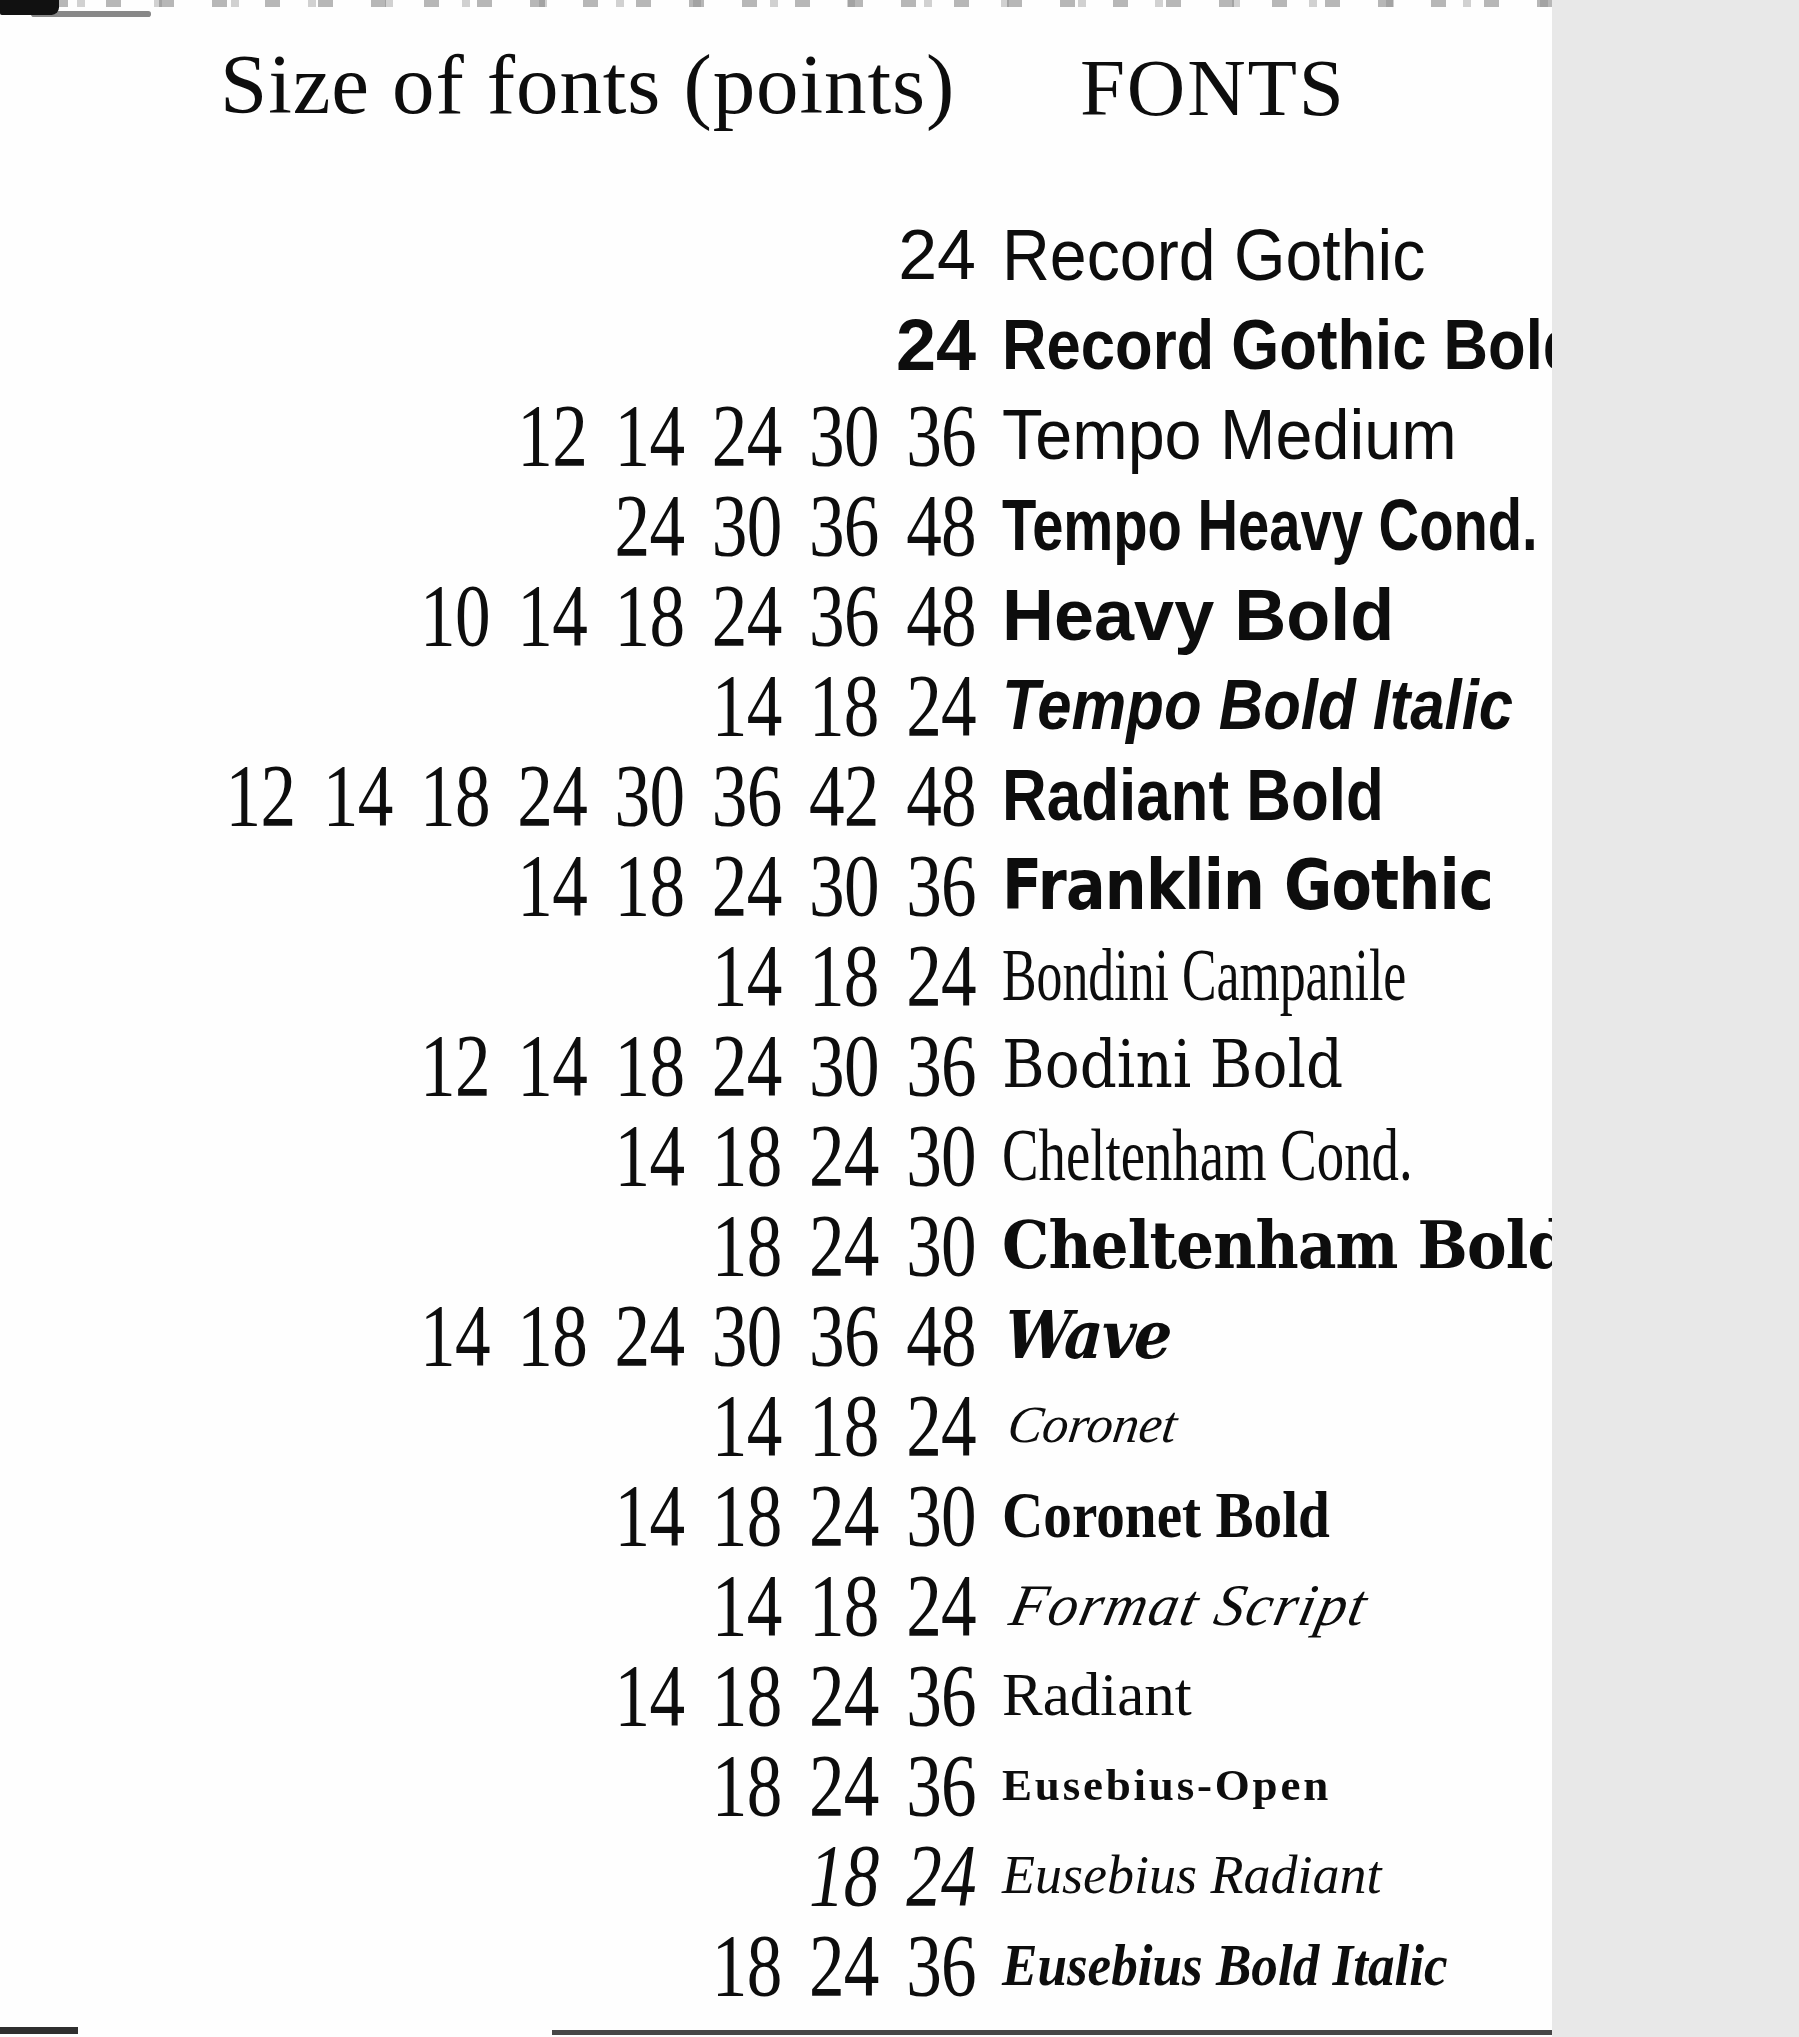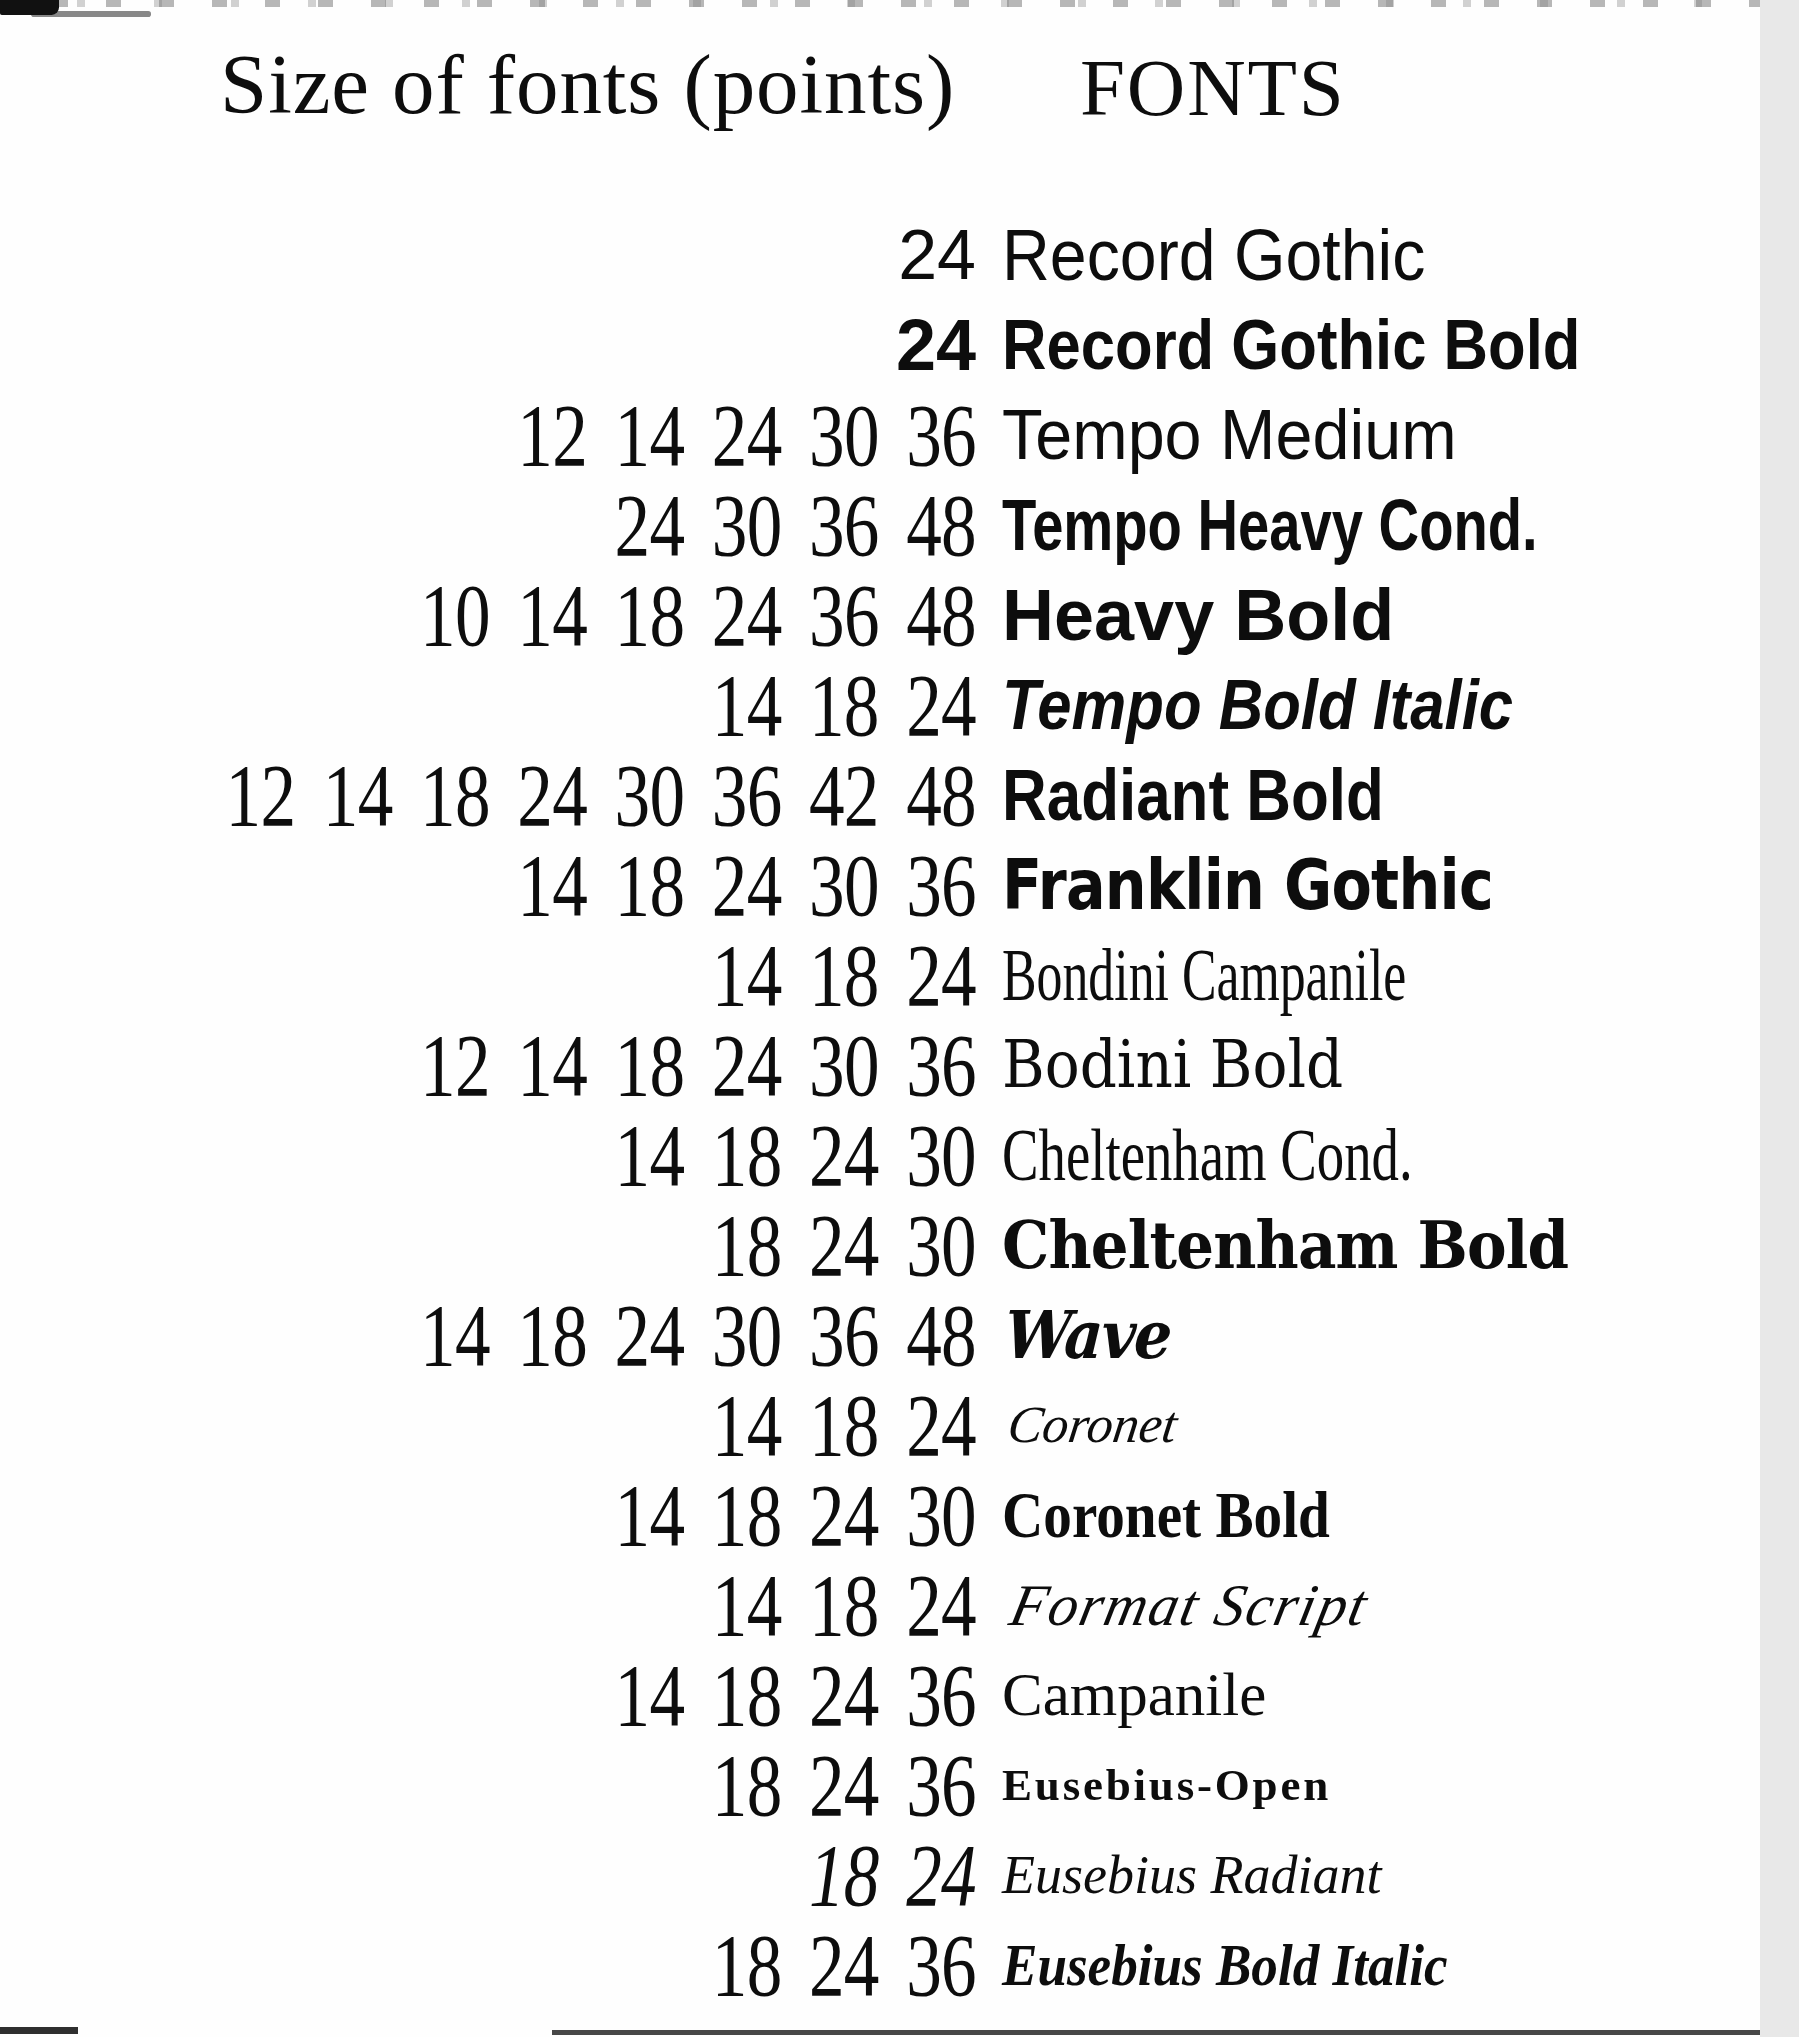--- a/index.html
+++ b/index.html
@@ -1,23 +1,22 @@
 <!DOCTYPE html>
 <html style="font-size:14.8px"><head>
 <meta charset="utf-8">
 <style>
   html,body{margin:0;padding:0;background:#e8e8e8;}
   .sheet{
     position:relative;
-    width:1732px;height:2038px;
+    width:1552px;height:2038px;
     background:#fefefe;
     overflow:hidden;
     color:#0d0d0d;
     font-family:"Liberation Serif",serif;
-    padding-left:28px;
   }
   
   .top-ticks{
     position:absolute;top:0;left:0;width:1800px;height:7.4px;
     background:
       repeating-linear-gradient(90deg, rgba(20,20,20,.55) 0 14.8px, rgba(0,0,0,0) 14.8px 53px),
       repeating-linear-gradient(90deg, rgba(20,20,20,.35) 0 8.3px, rgba(0,0,0,0) 8.3px 77px);
     opacity:.55;
   }
   .top-blob{position:absolute;top:0;left:0;width:59px;height:14.8px;background:#111;border-radius:0 0 7.4px 1.8px;}
@@ -164,21 +163,21 @@
       <span class="name n15">Coronet Bold</span>
     </div>
 
     <div class="r">
       <span class="sizes">14 18 24</span>
       <span class="name n16">Format Script</span>
     </div>
 
     <div class="r">
       <span class="sizes">14 18 24 36</span>
-      <span class="name n17">Campanile</span>
+      <span class="name n17">Radiant</span>
     </div>
 
     <div class="r">
       <span class="sizes">18 24 36</span>
       <span class="name n18">Eusebius-Open</span>
     </div>
 
     <div class="r">
       <span class="sizes s19">18 24</span>
       <span class="name n19">Eusebius Radiant</span>

